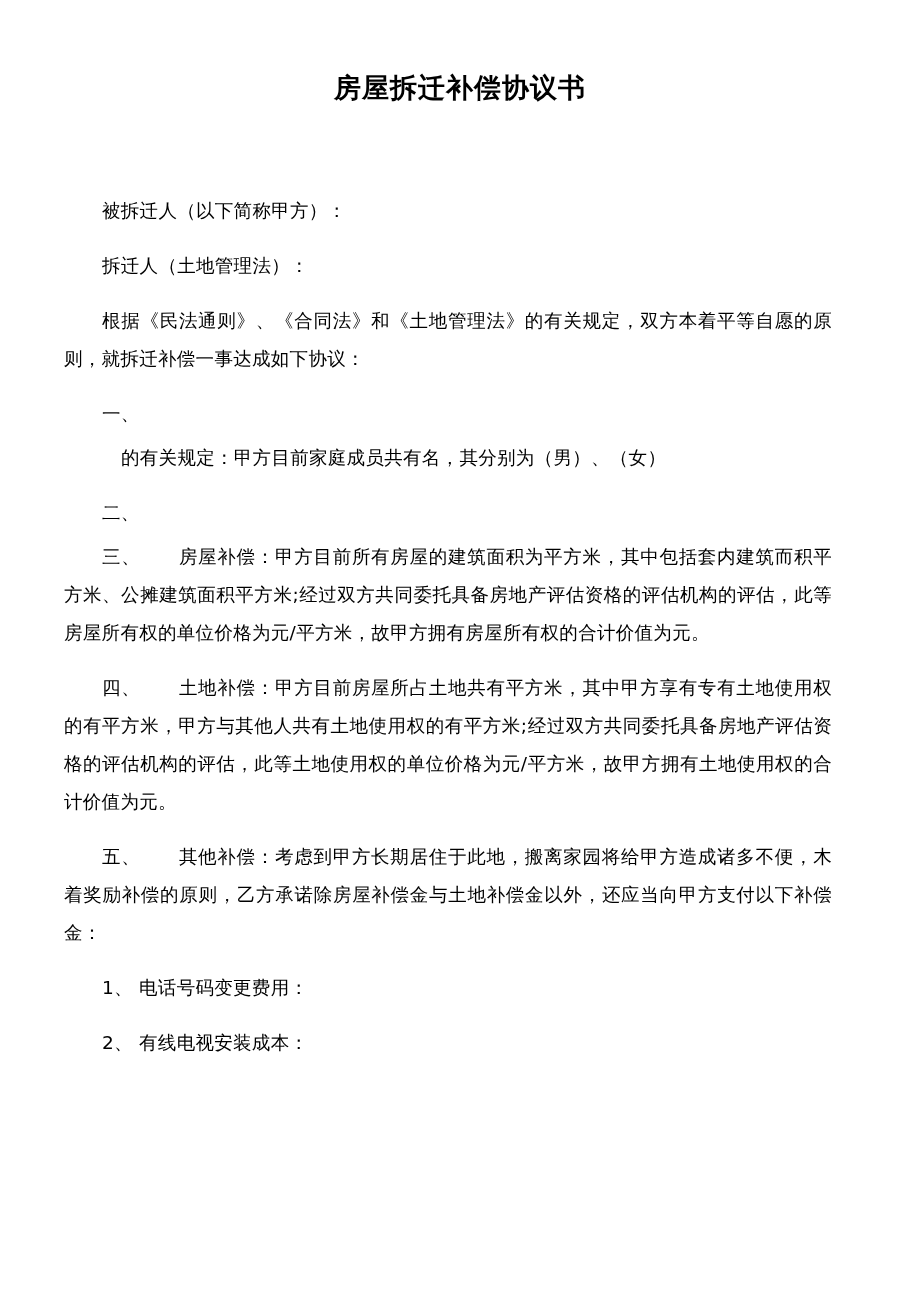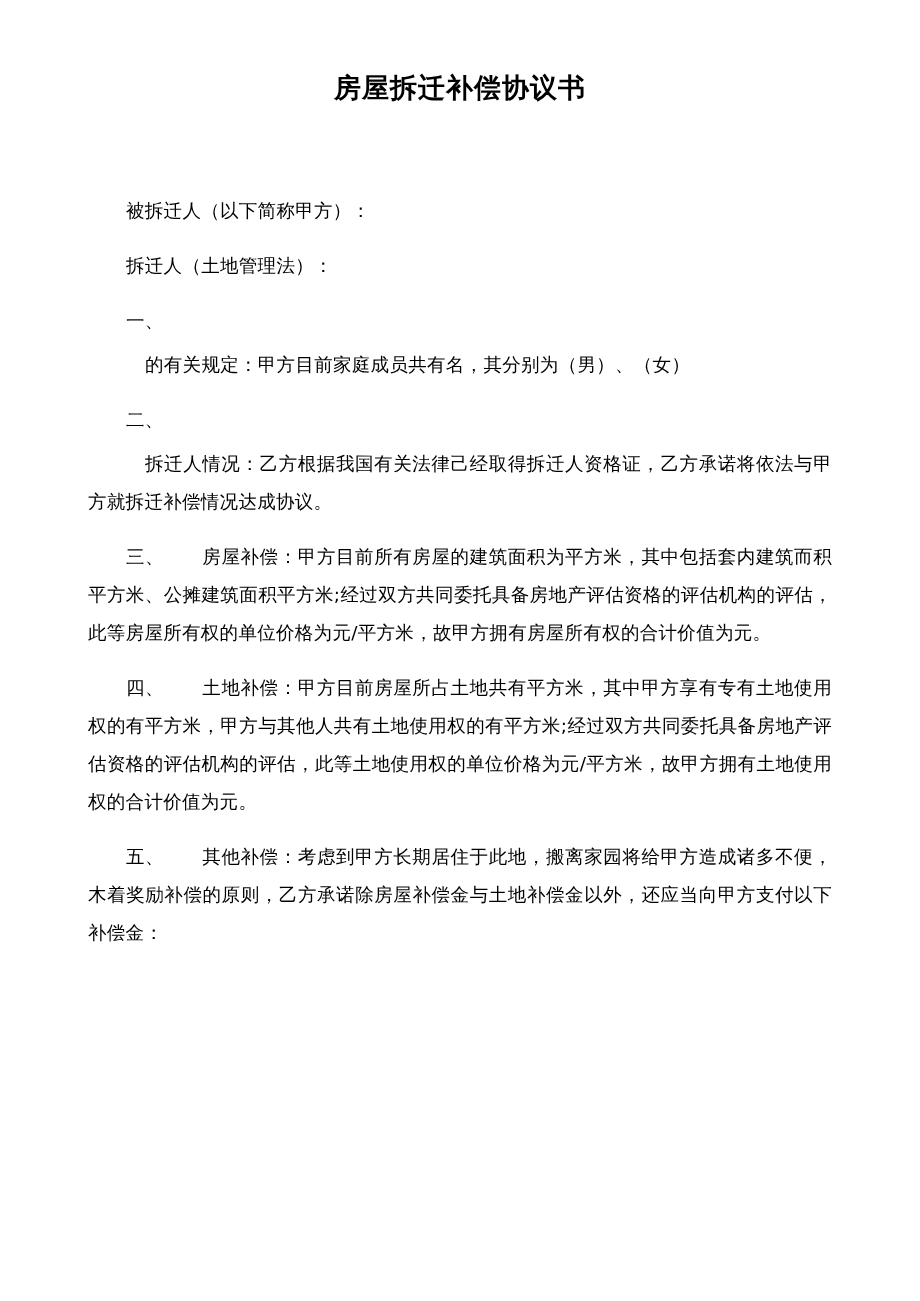--- a/index.html
+++ b/index.html
@@ -24,21 +24,21 @@
     text-align: center;
     font-size: 27px;
     font-weight: bold;
     letter-spacing: 1px;
     margin-top: 70px;
     margin-bottom: 0;
     font-family: "DejaVu Sans", sans-serif;
   }
   .body-block {
     margin-top: 86px;
-    padding-left: 88px;
+    padding-left: 64px;
     padding-right: 88px;
   }
   p.para {
     font-size: 18.5px;
     line-height: 38px;
     margin: 0 0 17px 0;
     text-align: justify;
     letter-spacing: 0.3px;
     font-family: "DejaVu Sans", sans-serif;
   }
@@ -58,22 +58,24 @@
 </head>
 <body>
 
 <div class="page">
 
   <h1 class="doc-title">房屋拆迁补偿协议书</h1>
 
   <div class="body-block">
     <p class="para indent2">被拆迁人（以下简称甲方）：</p>
     <p class="para indent2">拆迁人（土地管理法）：</p>
+    <p class="para indent2">根据《民法通则》、《合同法》和《土地管理法》的有关规定，双方本着平等自愿的原则，就拆迁补偿一事达成如下协议：</p>
     <p class="para indent2 tight">一、</p>
     <p class="para indent3">的有关规定：甲方目前家庭成员共有名，其分别为（男）、（女）</p>
     <p class="para indent2 tight">二、</p>
-    <p class="para indent3">拆迁人情况：乙方根据我国有关法律己经取得拆迁人资格证，乙方承诺将依法与甲方就拆迁补偿情况达成协议。</p>
     <p class="para indent2">三、　　房屋补偿：甲方目前所有房屋的建筑面积为平方米，其中包括套内建筑而积平方米、公摊建筑面积平方米;经过双方共同委托具备房地产评估资格的评估机构的评估，此等房屋所有权的单位价格为元/平方米，故甲方拥有房屋所有权的合计价值为元。</p>
     <p class="para indent2">四、　　土地补偿：甲方目前房屋所占土地共有平方米，其中甲方享有专有土地使用权的有平方米，甲方与其他人共有土地使用权的有平方米;经过双方共同委托具备房地产评估资格的评估机构的评估，此等土地使用权的单位价格为元/平方米，故甲方拥有土地使用权的合计价值为元。</p>
     <p class="para indent2">五、　　其他补偿：考虑到甲方长期居住于此地，搬离家园将给甲方造成诸多不便，木着奖励补偿的原则，乙方承诺除房屋补偿金与土地补偿金以外，还应当向甲方支付以下补偿金：</p>
+    <p class="para item">1、 电话号码变更费用：</p>
+    <p class="para item">2、 有线电视安装成本：</p>
   </div>
 
 </div>
 
 </body></html>

